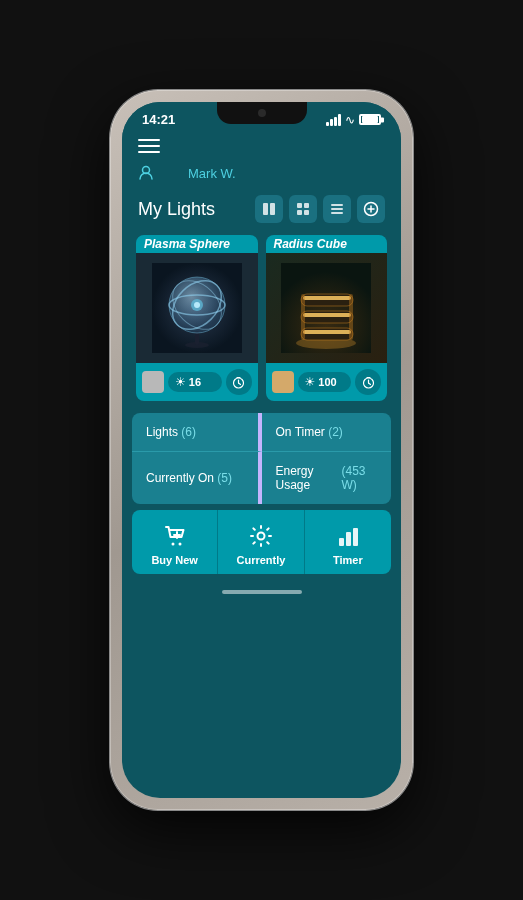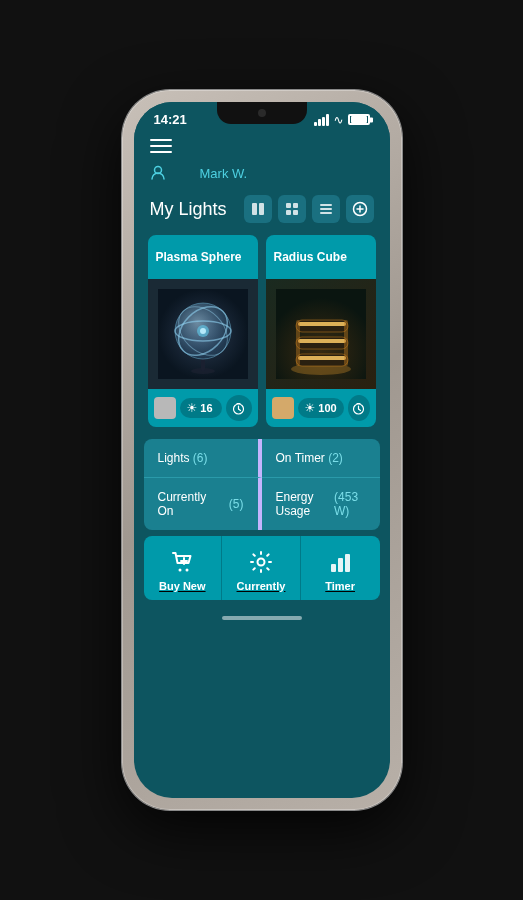--- a/index.html
+++ b/index.html
@@ -7,21 +7,21 @@
       background: #111;
       display: flex;
       justify-content: center;
       align-items: center;
       min-height: 100vh;
       font-family: -apple-system, BlinkMacSystemFont, 'Segoe UI', sans-serif;
     }
 
     
     .phone-shell {
-      width: 280px;
+      width: 303px;
       height: 720px;
       background: linear-gradient(145deg, #c8c0b8, #a09890, #b8b0a8);
       border-radius: 48px;
       padding: 12px;
       box-shadow: 0 0 0 1px #888, 0 20px 60px rgba(0,0,0,0.8), inset 0 0 0 1px rgba(255,255,255,0.3);
       position: relative;
       display: flex;
       flex-direction: column;
     }
 
@@ -189,21 +189,22 @@
       background: #0d5560;
       border-radius: 8px;
       overflow: hidden;
       margin: 4px;
     }
     .light-card-label {
       background: #009aaa;
       color: #fff;
       font-size: 12px;
       font-weight: 700;
-      padding: 15px 8px;
+      padding: 2px 8px;
+      font-style: italic;
     }
     .light-card-img {
       width: 100%;
       height: 110px;
       background: #1a2a35;
       display: flex;
       align-items: center;
       justify-content: center;
       overflow: hidden;
       position: relative;
@@ -289,21 +290,20 @@
 
     
     .bottom-nav {
       background: #009aaa;
       margin: 0 10px 8px;
       border-radius: 8px;
       display: grid;
       grid-template-columns: 1fr 1fr 1fr;
       gap: 0;
       overflow: hidden;
-      text-decoration: underline;
     }
     .nav-item {
       display: flex;
       flex-direction: column;
       align-items: center;
       justify-content: center;
       padding: 12px 4px 8px;
       gap: 4px;
       cursor: pointer;
       border-right: 1px solid #007a88;

